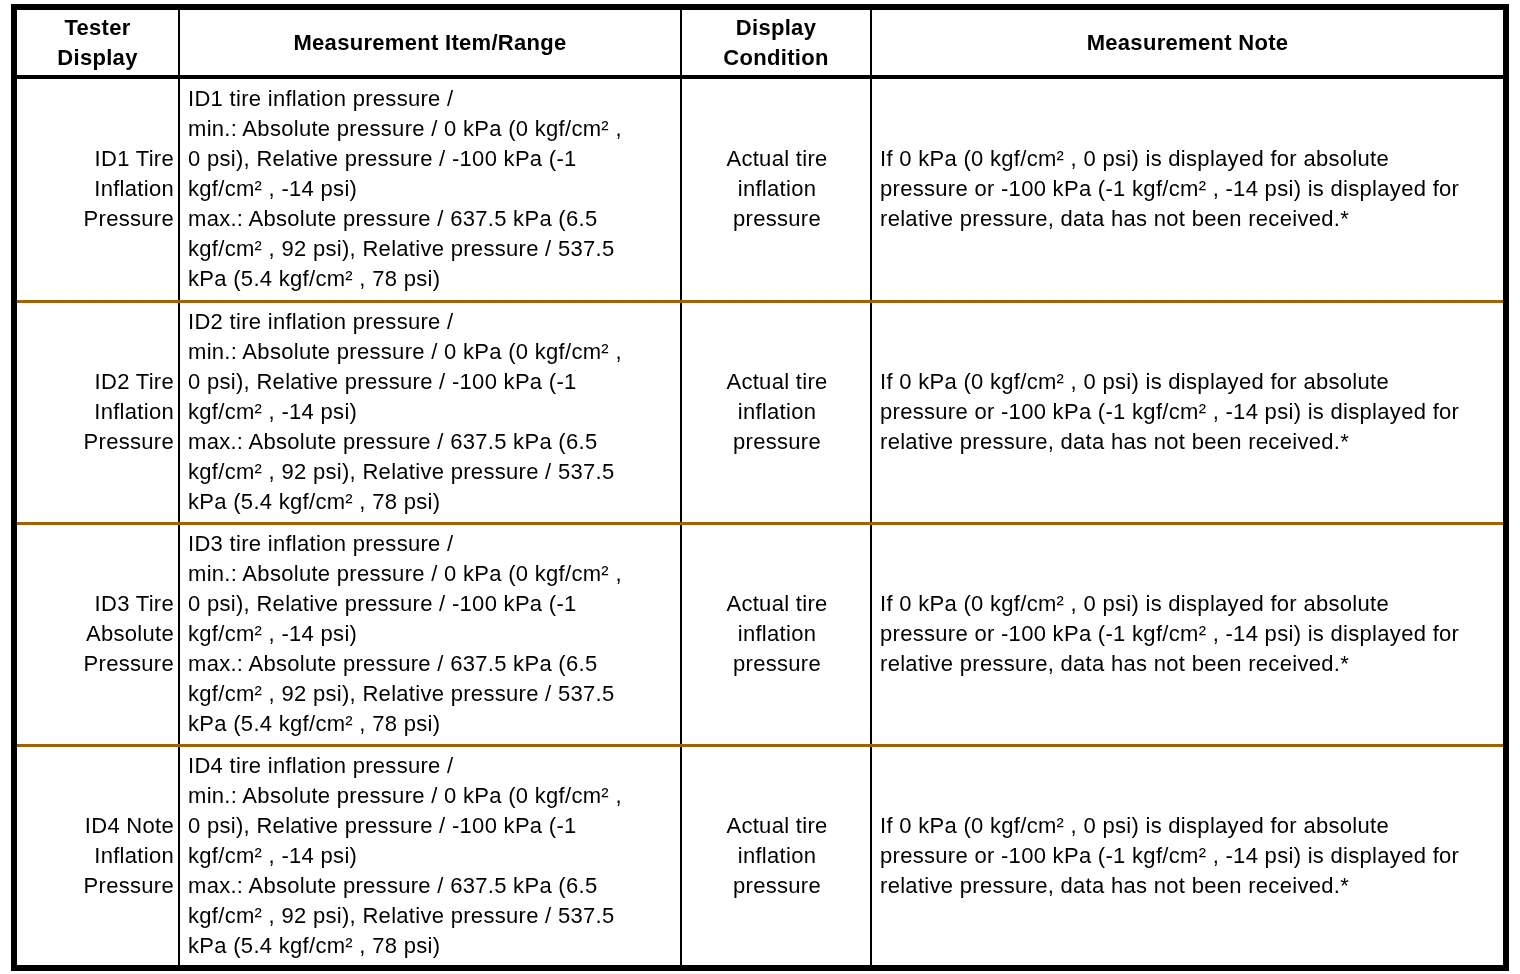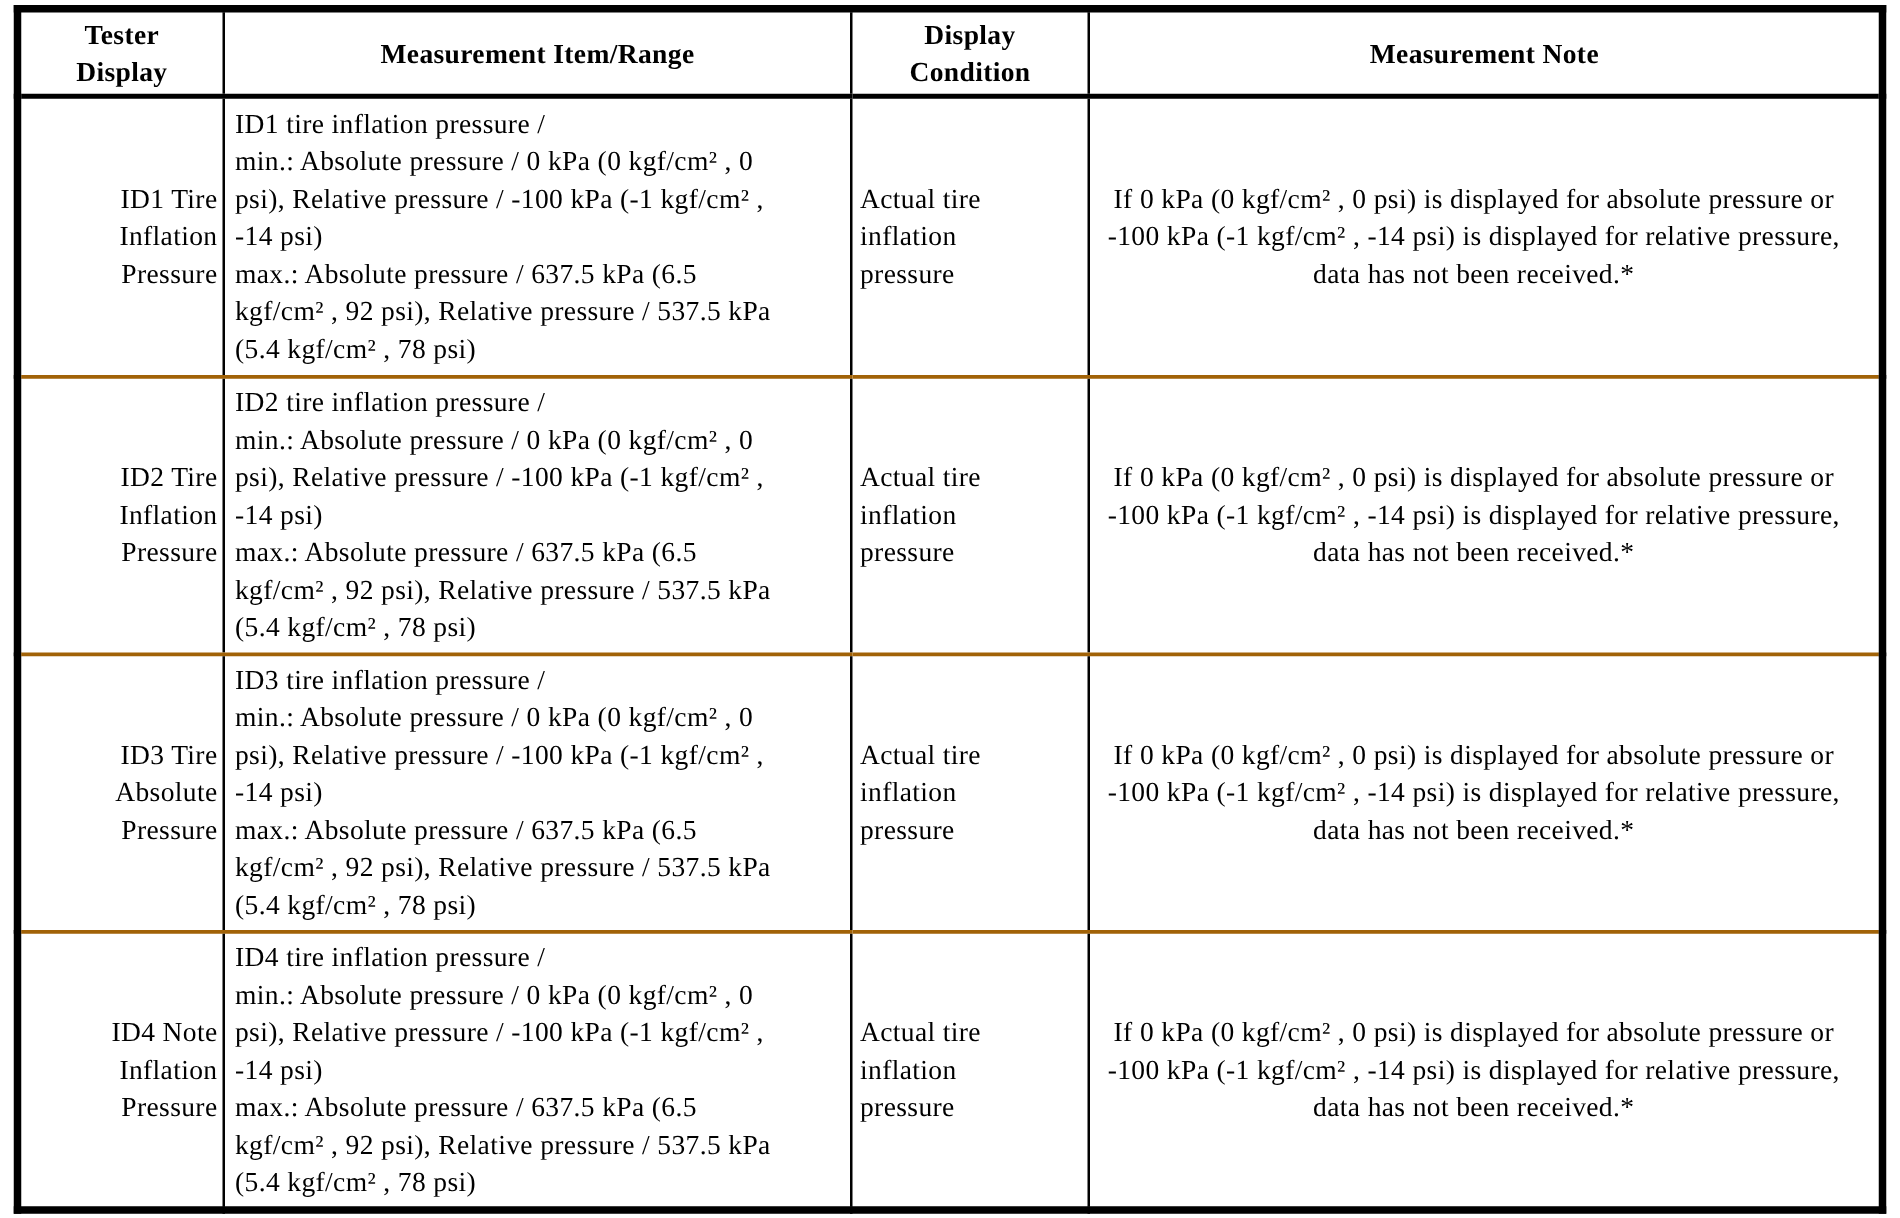--- a/index.html
+++ b/index.html
@@ -14,21 +14,20 @@
     font-family: "Liberation Sans", "DejaVu Sans", sans-serif;
     color: #000000;
     -webkit-font-smoothing: antialiased;
   }
   .page {
     position: absolute;
     left: 0; top: 0;
     width: 1280px;
     height: 974px;
     background: #ffffff;
-    font-family: Liberation Serif, serif;
   }
   table.datatable {
     position: absolute;
     left: 11px;
     top: 4px;
     width: 1492px;
     border-collapse: collapse;
     table-layout: fixed;
     border: 6px solid #000000;
   }
@@ -61,25 +60,25 @@
 
   td.c-tester {
     text-align: right;
     padding: 2px 4px;
   }
   td.c-meas {
     text-align: left;
     padding: 4px 49px 4px 8px;
   }
   td.c-normal {
-    text-align: left;
+    text-align: center;
     padding: 4px 4px 4px 6px;
   }
   td.c-note {
-    text-align: center;
+    text-align: left;
     padding: 4px 25px 4px 8px;
   }
 </style>
 </head>
 <body>
 
 <div class="page">
   <table class="datatable">
     <colgroup>
       <col style="width:165px">

